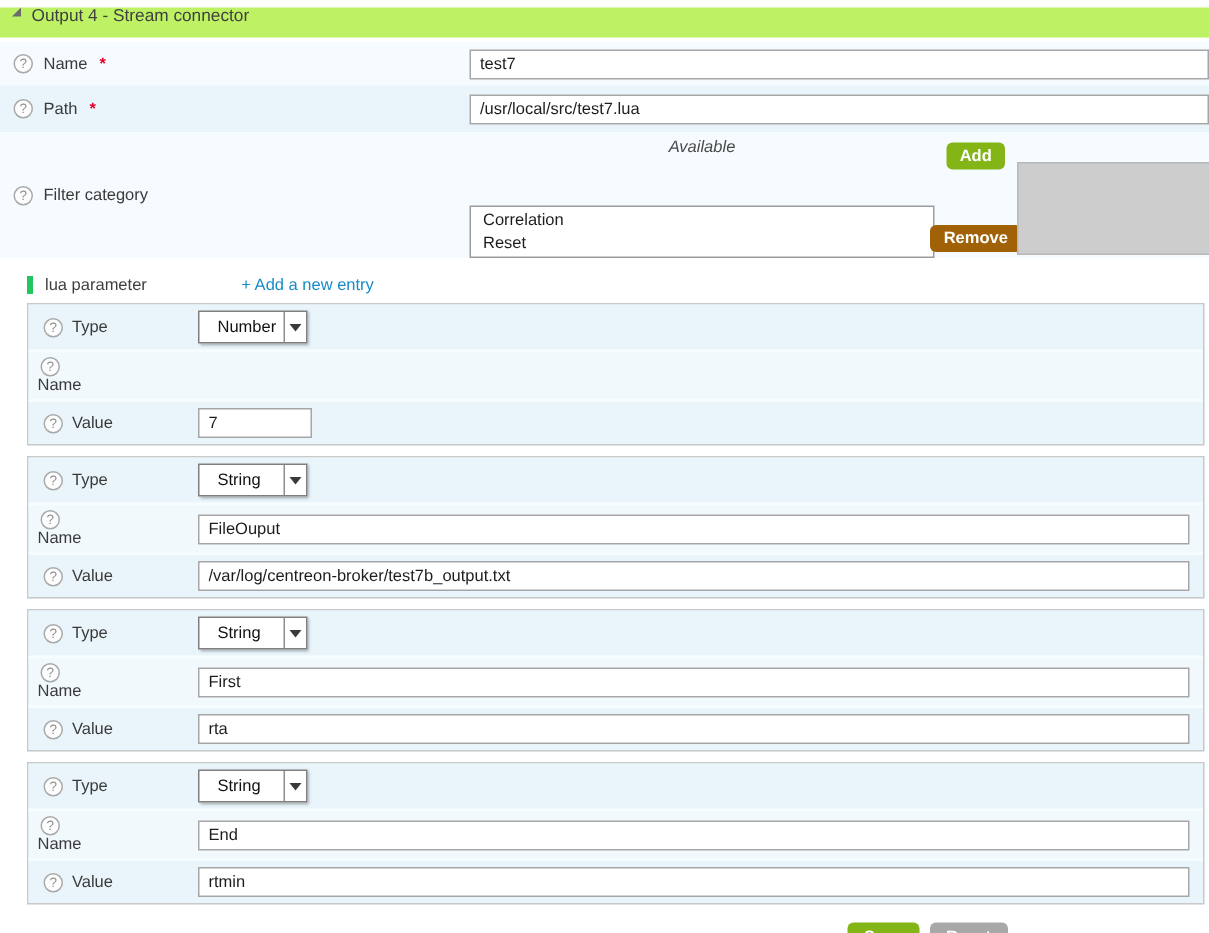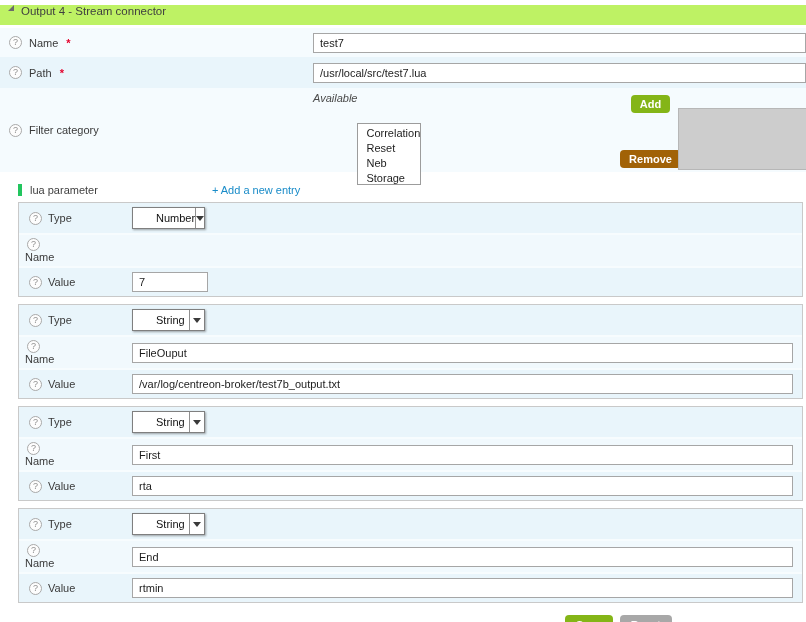--- a/index.html
+++ b/index.html
@@ -29,53 +29,53 @@
   .txt-input { height:20px; border:1px solid #a6a6a6; background:#fff; width:100%;
     font-family:inherit; font-size:11px; color:#1d1d1d; padding:0 6px; border-radius:0; outline:none; }
 
   .row-name { height:29px; }
   .row-path { height:31px; }
   .row-filter { height:84px; align-items:stretch; }
   .row-filter .cell-label { align-items:center; }
 
   
   .swap { flex:1; display:flex; align-items:stretch; padding-top:3px; }
-  .swap-listcol { width:310px; flex:0 0 310px; display:flex; flex-direction:row; }
+  .swap-listcol { width:310px; flex:0 0 310px; display:flex; flex-direction:column; }
   .swap-caption { text-align:center; font-style:italic; color:#4a4a4a; height:14px; line-height:14px; }
   .listbox { border:1px solid #9c9c9c; background:#fff; height:62px; overflow:hidden; padding-top:2px;margin-top:32px; }
   .listbox .opt { padding:0 0 0 8px; line-height:15px; color:#1d1d1d; cursor:default; }
   .swap-btncol { width:55px; flex:0 0 55px; display:flex; flex-direction:column;
     align-items:center; justify-content:space-between; padding:4px 0 4px; }
   .btn { border:none; border-radius:4px; color:#fff; font-weight:bold; font-size:11px;
     font-family:inherit; padding:3px 9px; cursor:pointer; }
   .btn-green { background:#84b517; }
   .btn-red { background:#a16207; }
   .btn-gray { background:#a8a8a8; }
   .swap-selected { flex:1; margin-top:17px; height:62px; background:#cdcdcd; border:1px solid #b7b7b7; border-right:none; }
 
   
   .sub-head { display:flex; align-items:center; height:16px; margin:10px 0 4px 0; }
   .sub-title { border-left:4px solid #22c55e; padding-left:8px; margin-left:18px; color:#3f3f3f; }
-  .add-entry { margin-left:114px; color:#188bc8; text-decoration:none; cursor:pointer; }
+  .add-entry { margin-left:63px; color:#188bc8; text-decoration:none; cursor:pointer; }
 
   .pgroup { margin:0 3px 7px 18px; border:1px solid #c9c9c9; background:#e9f5fb; }
   .g-row { display:flex; align-items:center; min-height:30px; background:#e9f5fb;gap:48px; }
   .g-row + .g-row { border-top:2px solid #f7fcfe; }
   .g-row.lighter { background:#f1f9fd; }
   .g-label { width:65px; flex:0 0 65px; display:flex; align-items:center; gap:6px; padding-left:10px; }
   .g-label.stacked { flex-direction:column; align-items:flex-start; gap:0; padding:3px 0 3px 6px; }
   .g-label.stacked .help { margin-left:2px; }
   .g-field { flex:1; min-width:0; padding-right:9px; display:flex; }
   .g-field .txt-input { width:100%; }
   .g-field .txt-input.narrow { width:76px; }
 
   
   .select { width:73px; height:22px; background:#fff; border:1px solid #7f7f7f;
     box-shadow:1px 1px 2px rgba(0,0,0,.35); display:flex; align-items:stretch; cursor:pointer; }
-  .select .sel-text { flex:1; display:flex; align-items:center; padding-left:23px; color:#111; }
+  .select .sel-text { flex:1; display:flex; align-items:center; padding-left:12px; color:#111; }
   .select .sel-arrow { width:15px; border-left:1px solid #8f8f8f; display:flex; align-items:center; justify-content:center; }
   .caret { width:0; height:0; border-left:4px solid transparent; border-right:4px solid transparent; border-top:5px solid #3a3a3a; }
 
   
   .footer { display:flex; gap:7px; padding:5px 0 0 565px; }
   .footer .btn { padding:4px 11px; }
 </style>
 </head>
 <body>
 

